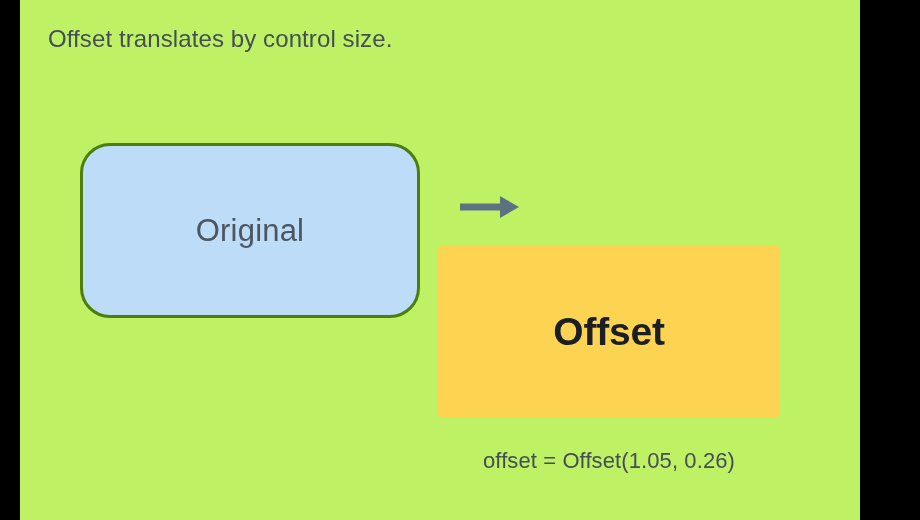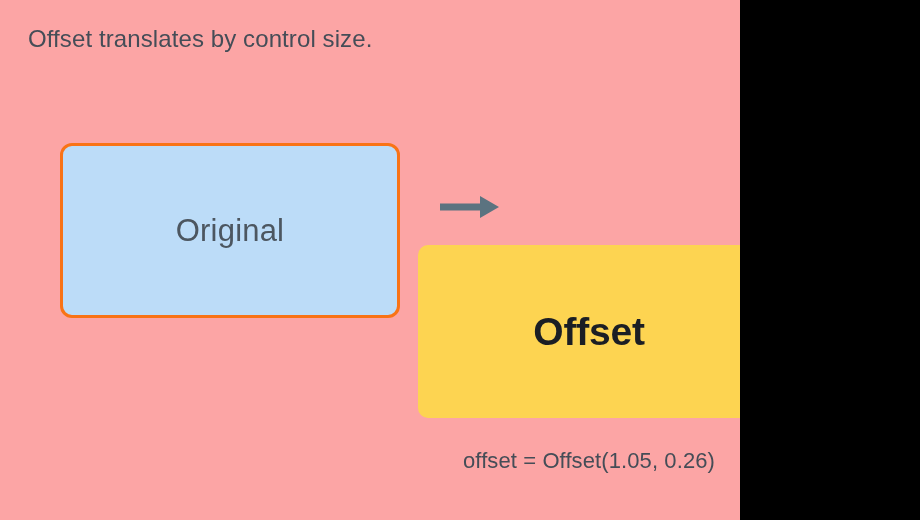--- a/index.html
+++ b/index.html
@@ -6,24 +6,25 @@
     margin: 0;
     padding: 0;
     background: #000000;
   }
   body {
     font-family: "Liberation Sans", sans-serif;
     -webkit-font-smoothing: antialiased;
   }
   #stage {
     position: relative;
-    width: 740px;
+    width: 840px;
     height: 520px;
-    background: #fca5a5;
+    background: #bef264;
     overflow: hidden;
+    margin-left: 20px;
   }
 
   
   #caption-title {
     position: absolute;
     left: 28px;
     top: 25px;
     font-size: 24px;
     font-weight: 400;
     letter-spacing: 0.1px;
@@ -33,43 +34,43 @@
 
   
   #original-box {
     position: absolute;
     left: 60px;
     top: 143px;
     width: 340px;
     height: 175px;
     box-sizing: border-box;
     background: #bcdcf8;
-    border: 3px solid #f97316;
-    border-radius: 12px;
+    border: 3px solid #4d7c0f;
+    border-radius: 30px;
     display: flex;
     align-items: center;
     justify-content: center;
   }
   #original-label {
     font-size: 31px;
     font-weight: 400;
     color: #4c5660;
     letter-spacing: 0.2px;
   }
 
   
   #offset-box {
     position: absolute;
     left: 418px;
     top: 245px;
     width: 342px;
     height: 173px;
     box-sizing: border-box;
     background: #fdd451;
-    border-radius: 10px;
+    border-radius: 5px;
     display: flex;
     align-items: center;
     justify-content: center;
   }
   #offset-label {
     font-size: 39px;
     font-weight: 700;
     color: #1b1e24;
     letter-spacing: -0.2px;
   }

